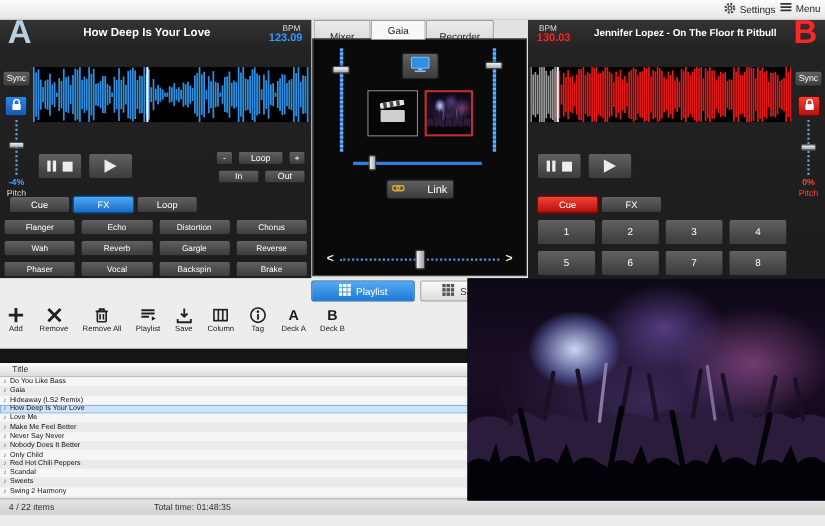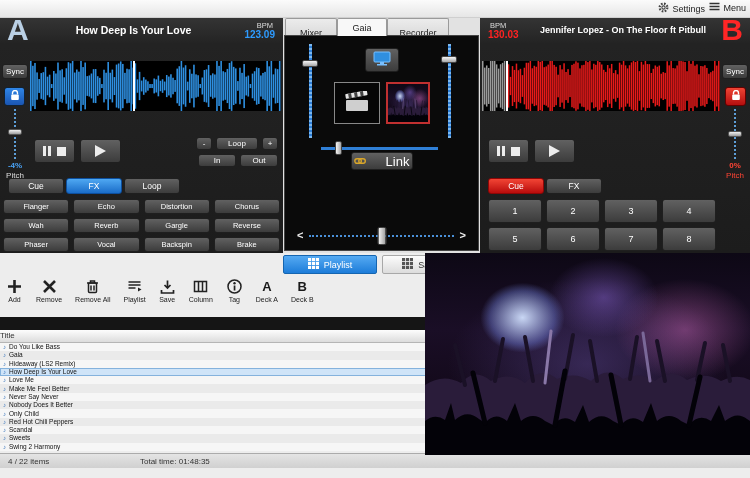--- a/index.html
+++ b/index.html
@@ -103,41 +103,41 @@
 .cvslider .handle{position:absolute;left:0;width:16px;height:7px;background:linear-gradient(#f5f5f5,#a8a8a8);border:1px solid #444;border-radius:2px}
 #cvl .handle{top:16px}
 #cvr .handle{top:12px}
 #thumbs{position:absolute;top:46px;left:50%;transform:translateX(-50%);display:flex;gap:6px}
 #thumb-clapper{width:46px;height:42px;background:#060606;border:1px solid #888;display:flex;align-items:center;justify-content:center;cursor:pointer}
 #thumb-live{width:44px;height:42px;border:2px solid #c03030;background:#000;position:relative;overflow:hidden;cursor:pointer}
 #concert-mini{position:absolute;inset:0}
 #hslider{position:absolute;top:104px;left:36px;right:40px;height:16px;cursor:pointer}
 #hslider .track{position:absolute;top:7px;left:0;right:0;height:3px;background:#2f7fd6}
 #hslider .handle{position:absolute;top:1px;left:12%;width:7px;height:14px;background:linear-gradient(90deg,#f5f5f5,#a8a8a8);border:1px solid #444;border-radius:2px}
-#linkbtn{position:absolute;top:116px;left:50%;transform:translateX(-50%);width:62px;height:18px;gap:20px;font-size:13px}
+#linkbtn{position:absolute;top:127px;left:50%;transform:translateX(-50%);width:62px;height:18px;gap:20px;font-size:10px}
 #xfader{position:absolute;top:191px;left:12px;right:12px;height:18px;color:#eee;cursor:pointer}
 #xfader .arrow{position:absolute;top:2px;font-size:11px;font-weight:700}
 #xfader .arrow.l{left:0}
 #xfader .arrow.r{right:0}
 #xfader .track{position:absolute;left:12px;right:12px;top:8px;border-top:2px dotted #4a90d8}
 #xfader .handle{position:absolute;left:50%;top:0;transform:translateX(-50%);width:9px;height:18px;background:linear-gradient(90deg,#f5f5f5,#9e9e9e);border:1px solid #444;border-radius:2px}
 
 
 #bottom{position:absolute;left:0;top:253px;width:750px;height:225px;background:#ededed}
 #pltabs{position:absolute;left:283px;top:2px;display:flex;gap:5px}
 .pltab{height:19px;display:flex;align-items:center;justify-content:center;gap:5px;font-size:9px;border-radius:2px;cursor:pointer}
 #pltab-playlist{width:94px;background:linear-gradient(#55aaf2,#1d7cd9);border:1px solid #1565b0;color:#fff}
 #pltab-sampler{width:90px;background:linear-gradient(#fcfcfc,#dcdcdc);border:1px solid #a8a8a8;color:#333}
 #toolbar{position:absolute;left:6px;top:24px;height:38px;display:flex;gap:13px}
 .tool{display:flex;flex-direction:column;align-items:center;gap:1px;cursor:pointer}
 .tool .ticon{height:18px;display:flex;align-items:center;justify-content:center}
 .tool .tlabel{font-size:7px;color:#1a1a1a;white-space:nowrap}
 .deckletter{font-size:13px;font-weight:800;color:#1a1a1a}
 #darkbar{position:absolute;left:0;top:64px;width:750px;height:13px;background:#151515}
-#colheader{position:absolute;left:0;top:77px;width:648px;height:13px;background:linear-gradient(#fdfdfd,#dcdcdc);border-bottom:1px solid #b5b5b5;font-size:8px;color:#333;line-height:12px;padding-left:0}
+#colheader{position:absolute;left:0;top:77px;width:648px;height:13px;background:linear-gradient(#fdfdfd,#dcdcdc);border-bottom:1px solid #b5b5b5;font-size:8px;color:#333;line-height:12px;padding-left:11px}
 #rows{position:absolute;left:0;top:90px;width:750px}
 .plrow{height:8.3px;line-height:8px;display:flex;align-items:center;padding-left:3px;font-size:6.5px;color:#111;white-space:nowrap;cursor:pointer}
 .plrow:nth-child(odd){background:#f6f6f6}
 .plrow:nth-child(even){background:#eaeaea}
 .plrow.selected{background:#cfe4f8;box-shadow:inset 0 0 0 1px #84b2dd}
 .note{color:#2e6eb8;font-size:6px;margin-right:3px}
 #statusbar{position:absolute;left:0;top:200px;width:750px;height:15px;background:linear-gradient(#e4e4e4,#d0d0d0);border-top:1px solid #ababab;font-size:8px;color:#333}
 #statusbar .st1{position:absolute;left:8px;top:3px}
 #statusbar .st2{position:absolute;left:140px;top:3px}
 

